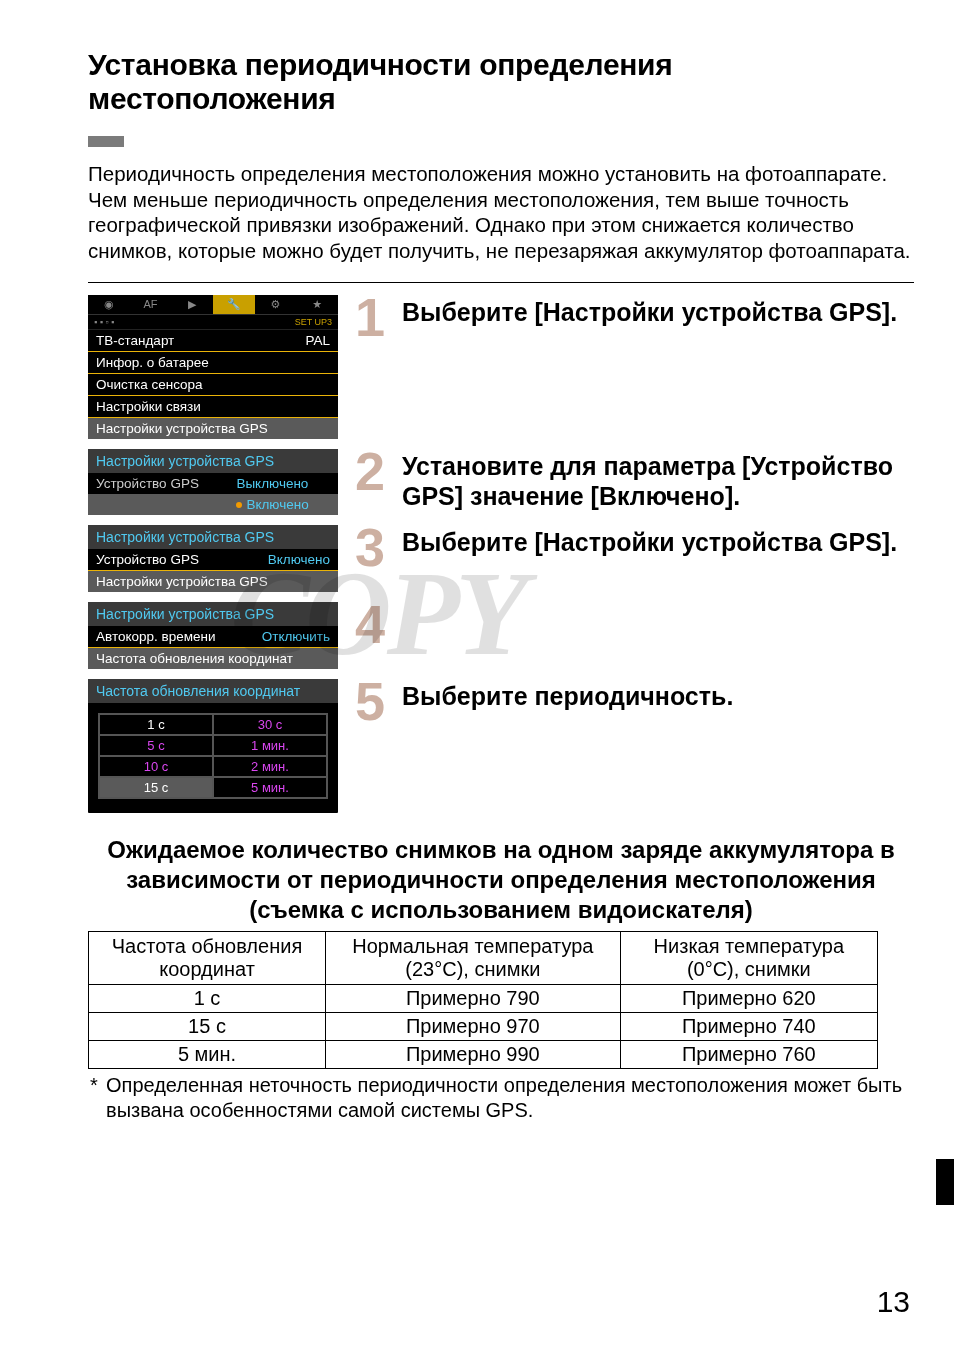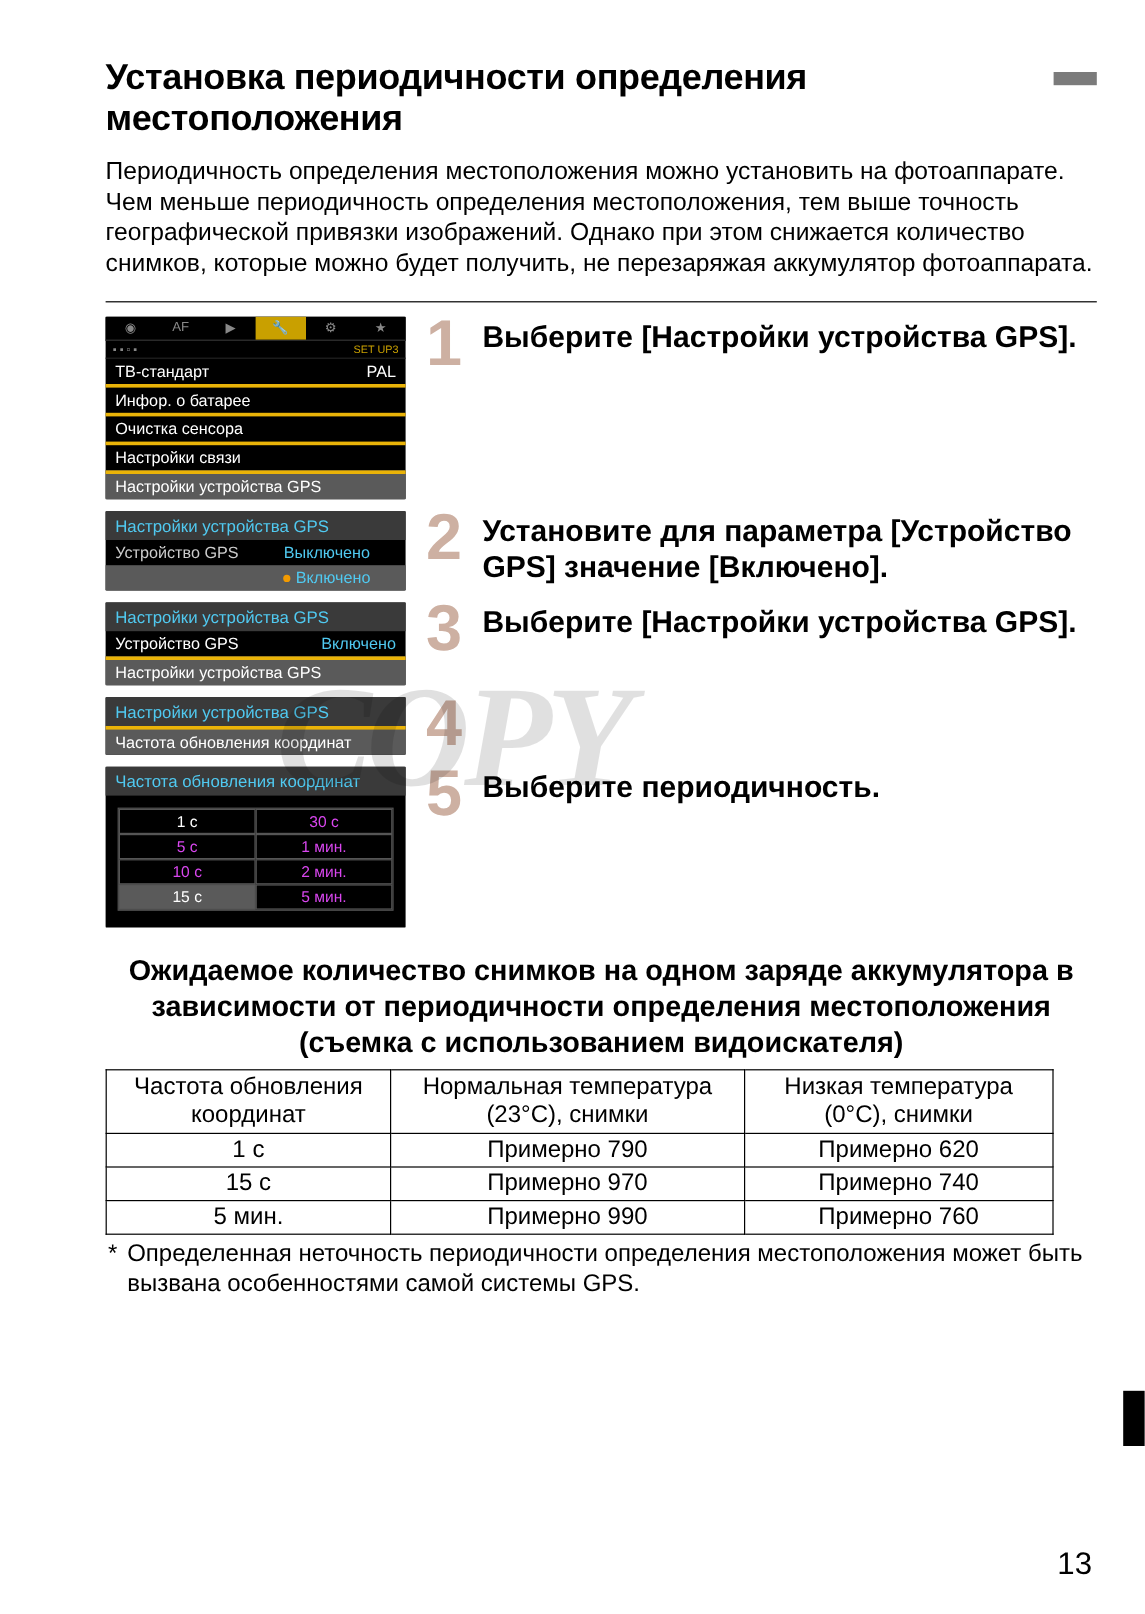--- a/index.html
+++ b/index.html
@@ -12,21 +12,22 @@
       padding: 48px 40px 30px 88px;
       position: relative;
     }
     .page-title {
       font-size: 30px;
       font-weight: bold;
       margin-bottom: 14px;
       letter-spacing: -0.3px;
       display: flex;
       align-items: flex-start;
-      gap: 29px;
+      gap: 8px;
+      flex-direction: column;
     }
     .title-bar {
       width: 36px;
       height: 11px;
       background: #7b7b7b;
       margin-top: 12px;
       flex-shrink: 0;
     }
     .intro {
       font-size: 20.5px;
@@ -67,21 +68,21 @@
       color:#888;
       border-bottom:1px solid #222;
       justify-content: space-between;
     }
     .sub-tabs .right-label { color:#c9a000; font-size: 9px; }
     .menu-row {
       padding: 3px 8px;
       display: flex;
       justify-content: space-between;
       color: #fff;
-      border-top: 3px solid #eab308;
+      border-top: 1px solid #eab308;
     }
     .menu-row.first { border-top: none; }
     .menu-row .val { color: #50c9f0; }
     .menu-row.highlight { background: #5a5a5a; }
     .menu-title {
       background: #3a3a3a;
       padding: 4px 8px;
       color: #50c9f0;
       font-size: 14px;
     }
@@ -151,21 +152,21 @@
     }
     table.data th { font-weight: normal; line-height: 1.15; padding: 3px 8px; }
 
     .footnotes { margin-top: 4px; padding-left: 18px; font-size: 20px; line-height: 1.25; }
     .footnotes .star { margin-left: -16px; display:inline-block; width:16px; }
 
     .page-number {
       position: absolute;
       bottom: 26px;
       right: 44px;
-      font-size: 26px;
+      font-size: 30px;
     }
     .side-tab {
       position: absolute;
       right: 0;
       bottom: 140px;
       width: 18px;
       height: 46px;
       background: #000;
     }
     .watermark {
@@ -260,20 +261,24 @@
         <span>Настройки устройства GPS</span>
       </div>
     </div>
     <div class="step-num">3</div>
     <div class="step-text">Выберите [Настройки устройства GPS].</div>
   </div>
 
   <div class="step">
     <div class="menu-box">
       <div class="menu-title">Настройки устройства GPS</div>
+      <div class="menu-row first">
+        <span>Автокорр. времени</span>
+        <span class="val">Отключить</span>
+      </div>
       <div class="menu-row highlight">
         <span>Частота обновления координат</span>
       </div>
     </div>
     <div class="step-num">4</div>
   </div>
 
   <div class="step">
     <div class="menu-box" style="padding-bottom:6px">
       <div class="menu-title">Частота обновления координат</div>

